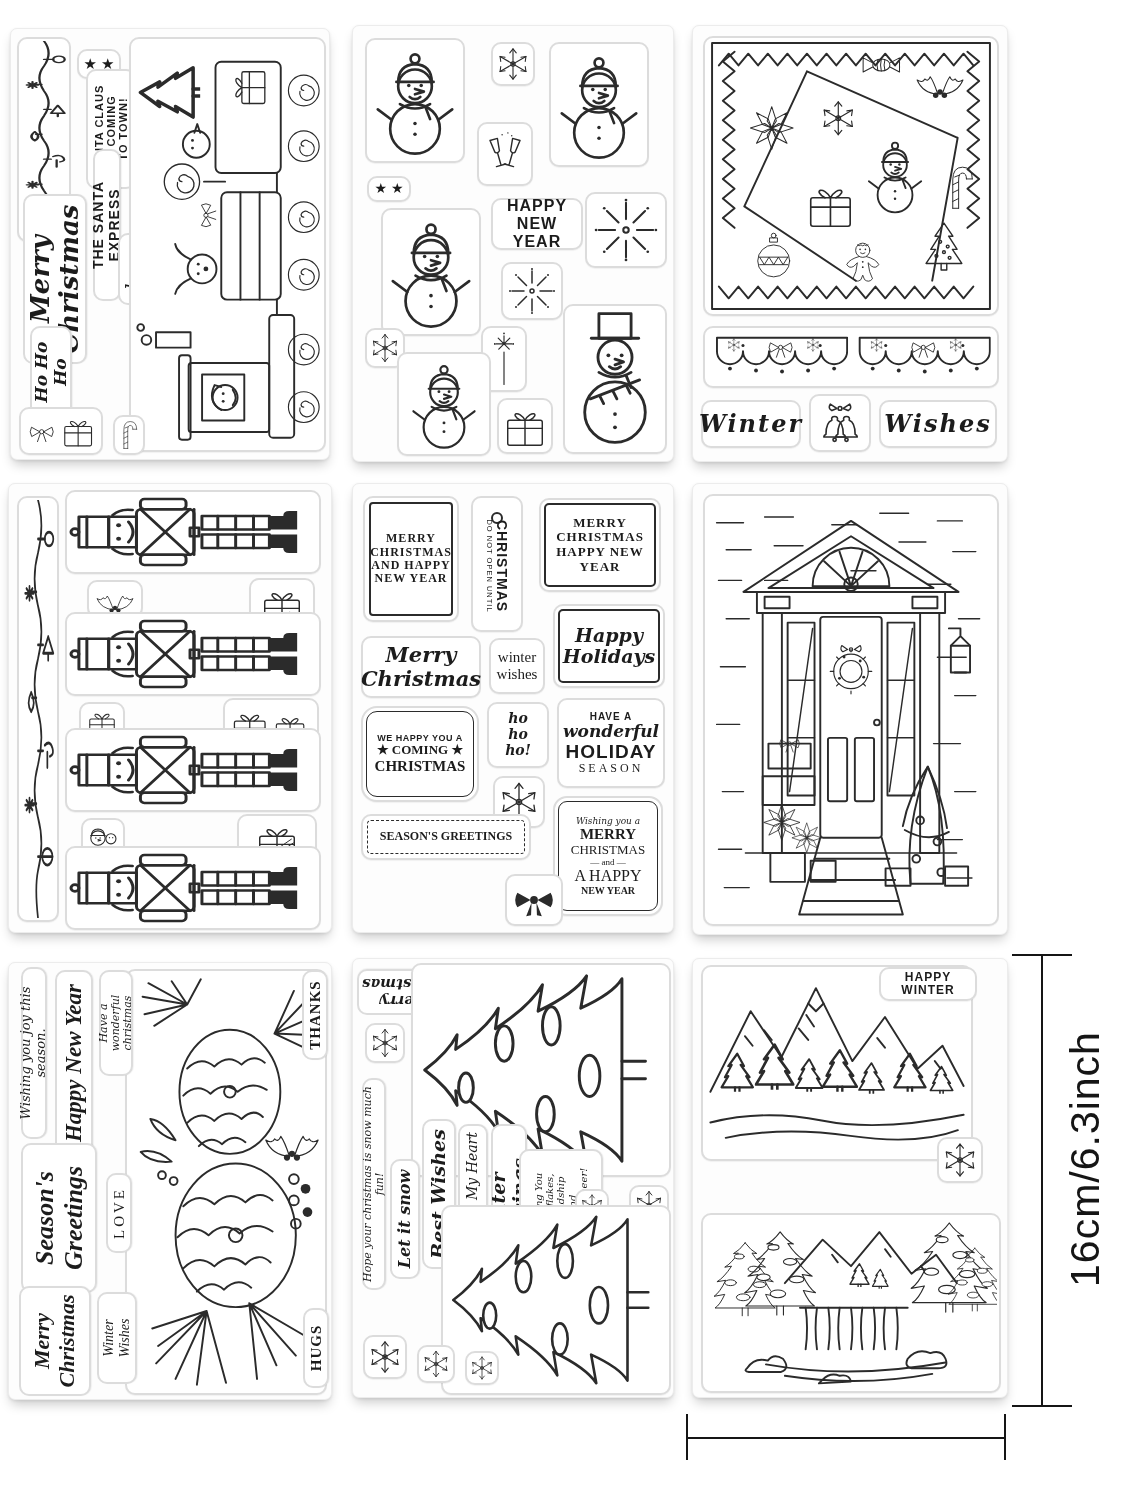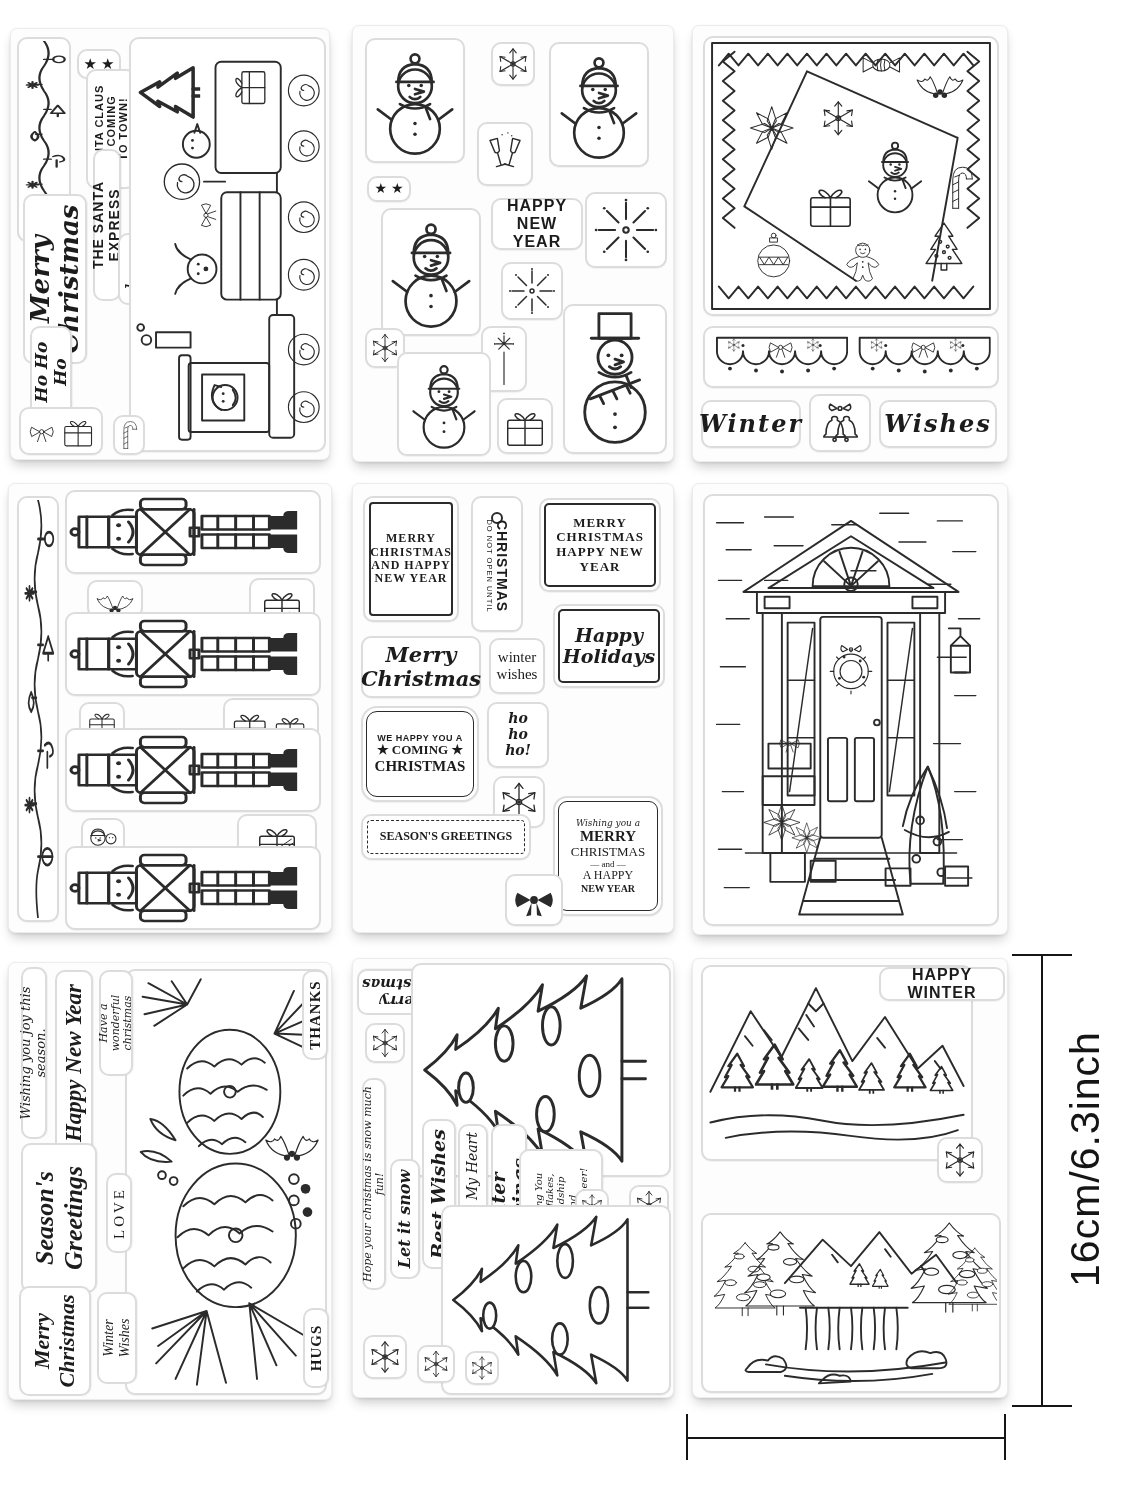--- a/index.html
+++ b/index.html
@@ -578,32 +578,38 @@
   <div class="stamp script pre" style="left:200px;top:120px;width:112px;height:84px;font-size:19px;outline:2px solid #2b2b2b;outline-offset:-7px">Happy
 Holidays</div>
   <div class="stamp" style="left:8px;top:222px;width:118px;height:96px;outline:1.5px solid #2b2b2b;outline-offset:-6px;border-radius:16px">
     <span style="font-size:9px;font-weight:bold;letter-spacing:.5px">WE HAPPY YOU A</span>
     <span class="serif" style="font-size:13px;font-weight:bold">★ COMING ★</span>
     <span class="serif" style="font-size:15px;font-weight:bold">CHRISTMAS</span>
   </div>
   <div class="stamp script pre" style="left:134px;top:218px;width:62px;height:66px;font-size:14px">ho
 ho
 ho!</div>
+  <div class="stamp" style="left:204px;top:214px;width:108px;height:90px">
+    <span class="caps" style="font-size:10px">HAVE A</span>
+    <span class="script" style="font-size:17px">wonderful</span>
+    <span class="caps" style="font-size:19px">HOLIDAY</span>
+    <span class="serif" style="font-size:12px;letter-spacing:3px">SEASON</span>
+  </div>
   <div class="stamp" style="left:140px;top:292px;width:52px;height:52px">
     <svg viewBox="0 0 100 100">
           <use href="#sf"></use>
         </svg>
   </div>
   <div class="stamp serif" style="left:8px;top:330px;width:170px;height:46px;font-size:12px;font-weight:bold;outline:1.5px dashed #2b2b2b;outline-offset:-7px">SEASON'S GREETINGS</div>
   <div class="stamp" style="left:200px;top:312px;width:110px;height:120px;outline:1.5px solid #2b2b2b;outline-offset:-6px;border-radius:14px">
     <span class="scr" style="font-size:9px">Wishing you a</span>
     <span class="serif" style="font-size:15px;font-weight:bold">MERRY</span>
     <span class="serif" style="font-size:13px">CHRISTMAS</span>
     <span class="serif" style="font-size:9px">— and —</span>
-    <span class="serif" style="font-size:12px">A HAPPY</span>
+    <span class="serif" style="font-size:16px">A HAPPY</span>
     <span class="serif" style="font-size:10px;font-weight:bold">NEW YEAR</span>
   </div>
   <div class="stamp" style="left:152px;top:390px;width:58px;height:52px">
     <svg viewBox="0 0 100 90">
           <use href="#bowf"></use>
         </svg>
   </div>
 </div>
 
 <div class="sheet" style="left:692px;top:483px;width:316px;height:452px">
@@ -764,21 +770,21 @@
       <use href="#spruce" x="50" y="76" width="42" height="50"></use>
       <use href="#spruce" x="92" y="92" width="30" height="36"></use>
       <use href="#spruce" x="120" y="82" width="38" height="46"></use>
       <use href="#spruce" x="158" y="96" width="28" height="34"></use>
       <use href="#spruce" x="194" y="86" width="36" height="42"></use>
       <use href="#spruce" x="232" y="100" width="26" height="30"></use>
       <path d="M4 160 Q60 146 120 158 T268 152 M20 176 Q80 164 150 174 T262 168"></path>
     </g>
         </svg>
   </div>
-  <div class="stamp caps" style="left:186px;top:8px;width:126px;height:34px;font-size:16px">HAPPY WINTER</div>
+  <div class="stamp caps" style="left:186px;top:8px;width:98px;height:34px;font-size:12px">HAPPY WINTER</div>
   <div class="stamp" style="left:244px;top:178px;width:46px;height:46px">
     <svg viewBox="0 0 100 100">
           <use href="#sf"></use>
         </svg>
   </div>
   <div class="stamp" style="left:8px;top:254px;width:300px;height:180px">
     <svg viewBox="0 0 300 182">
           <g class="ink2">
       <path d="M80 70 L120 24 L150 52 L180 16 L214 60 L240 40 L262 70"></path>
       <path d="M130 40 l6 8 M186 34 l6 8 M224 52 l5 7"></path>

